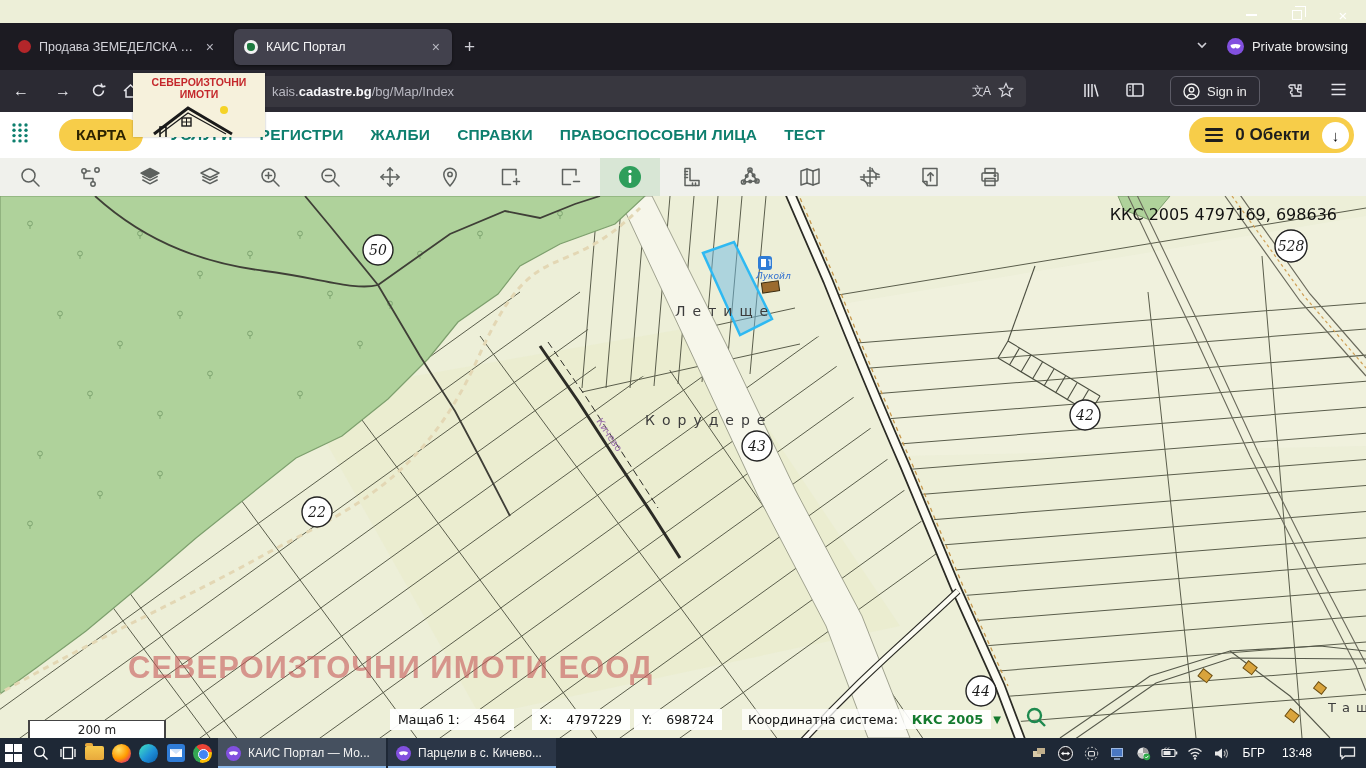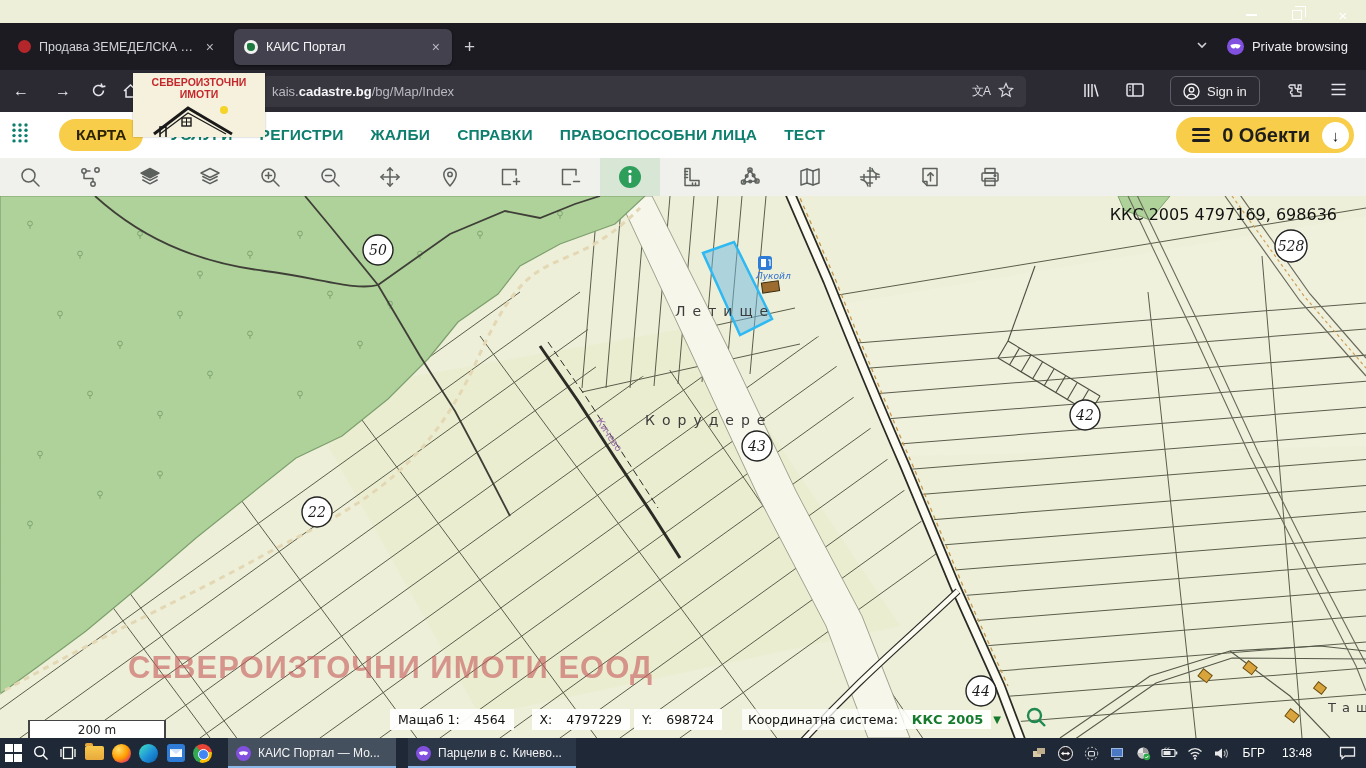--- a/index.html
+++ b/index.html
@@ -53,21 +53,21 @@
   .agency-logo .t { color:#c4272b; font-weight:bold; font-size:10.5px; margin-top:3px; letter-spacing:0; }
 
   
   .sitenav { position:absolute; top:112px; left:0; width:1366px; height:46px; background:#ffffff;
              display:flex; align-items:center; gap:27px; padding-left:10px; }
   .nav-link { color:#0E7F6E; font-weight:bold; font-size:15.5px; letter-spacing:.2px; white-space:nowrap; }
   .nav-pill { background:#F7CD49; color:#2d2300; font-weight:bold; font-size:15.5px; border-radius:17px;
               padding:7px 17px; }
   .objects-pill { position:absolute; right:12px; top:5px; height:36px; background:#F7CD49; border-radius:19px;
               display:flex; align-items:center; gap:12px; padding:0 5px 0 16px; }
-  .objects-pill .txt { font-weight:bold; font-size:20px; color:#1d1d1d; }
+  .objects-pill .txt { font-weight:bold; font-size:17px; color:#1d1d1d; }
   .burger { display:flex; flex-direction:column; gap:3px; }
   .burger i { width:18px; height:2.5px; background:#1d1d1d; border-radius:2px; }
   .dl-circle { width:27px; height:27px; background:#fff; border-radius:50%; display:flex; align-items:center;
               justify-content:center; font-size:15px; color:#111; font-weight:bold; }
 
   
   .webtoolbar { position:absolute; top:158px; left:0; width:1366px; height:38px; background:#f0f1ec;
                 display:flex; align-items:center; }
   .ticon { width:60px; height:38px; display:flex; align-items:center; justify-content:center; }
   .ticon svg { stroke:#5d615e; fill:none; stroke-width:1.5; stroke-linecap:round; stroke-linejoin:round; }
@@ -89,21 +89,21 @@
   .crs-caret { color:#147a2e; font-size:10px; margin:0 10px 0 2px; }
   .osm-badge { position:absolute; right:4px; top:509px; height:23px; background:#0A8A61; color:#fff;
                font-size:11.5px; font-weight:bold; display:flex; align-items:center; gap:7px; padding:0 9px;
                border-radius:2px; }
 
   
   .taskbar { position:absolute; bottom:0; left:0; width:1366px; height:30px; background:#1e2836;
              display:flex; align-items:stretch; color:#eee; }
   .tb-ic { width:27px; display:flex; align-items:center; justify-content:center; }
   .tb-win { width:168px; display:flex; align-items:center; gap:7px; padding:0 8px; font-size:12px;
-            color:#f2f2f2; position:relative; background:#2b3647; margin-left:12px; }
+            color:#f2f2f2; position:relative; background:#2b3647; margin-left:2px; }
   .tb-win.active { background:#45505f; }
   .tb-win::after { content:""; position:absolute; left:0; right:0; bottom:0; height:2px; background:#8cb8e8; }
   .tb-win .t { white-space:nowrap; overflow:hidden; text-overflow:ellipsis; }
   .tb-mask { width:15px; height:15px; flex:none; }
   .tray { margin-left:auto; display:flex; align-items:center; gap:9px; padding-right:10px; }
   .tray-ic { width:17px; height:17px; display:flex; align-items:center; justify-content:center; font-size:12px; color:#e8e8e8; }
   .tray-txt { font-size:12px; color:#fff; padding:0 4px; }
 
   .ff-circle { width:19px; height:19px; border-radius:50%;
       background:radial-gradient(circle at 35% 30%, #ffe066, #ff9a00 50%, #e23b62 80%, #a00d7c); }

